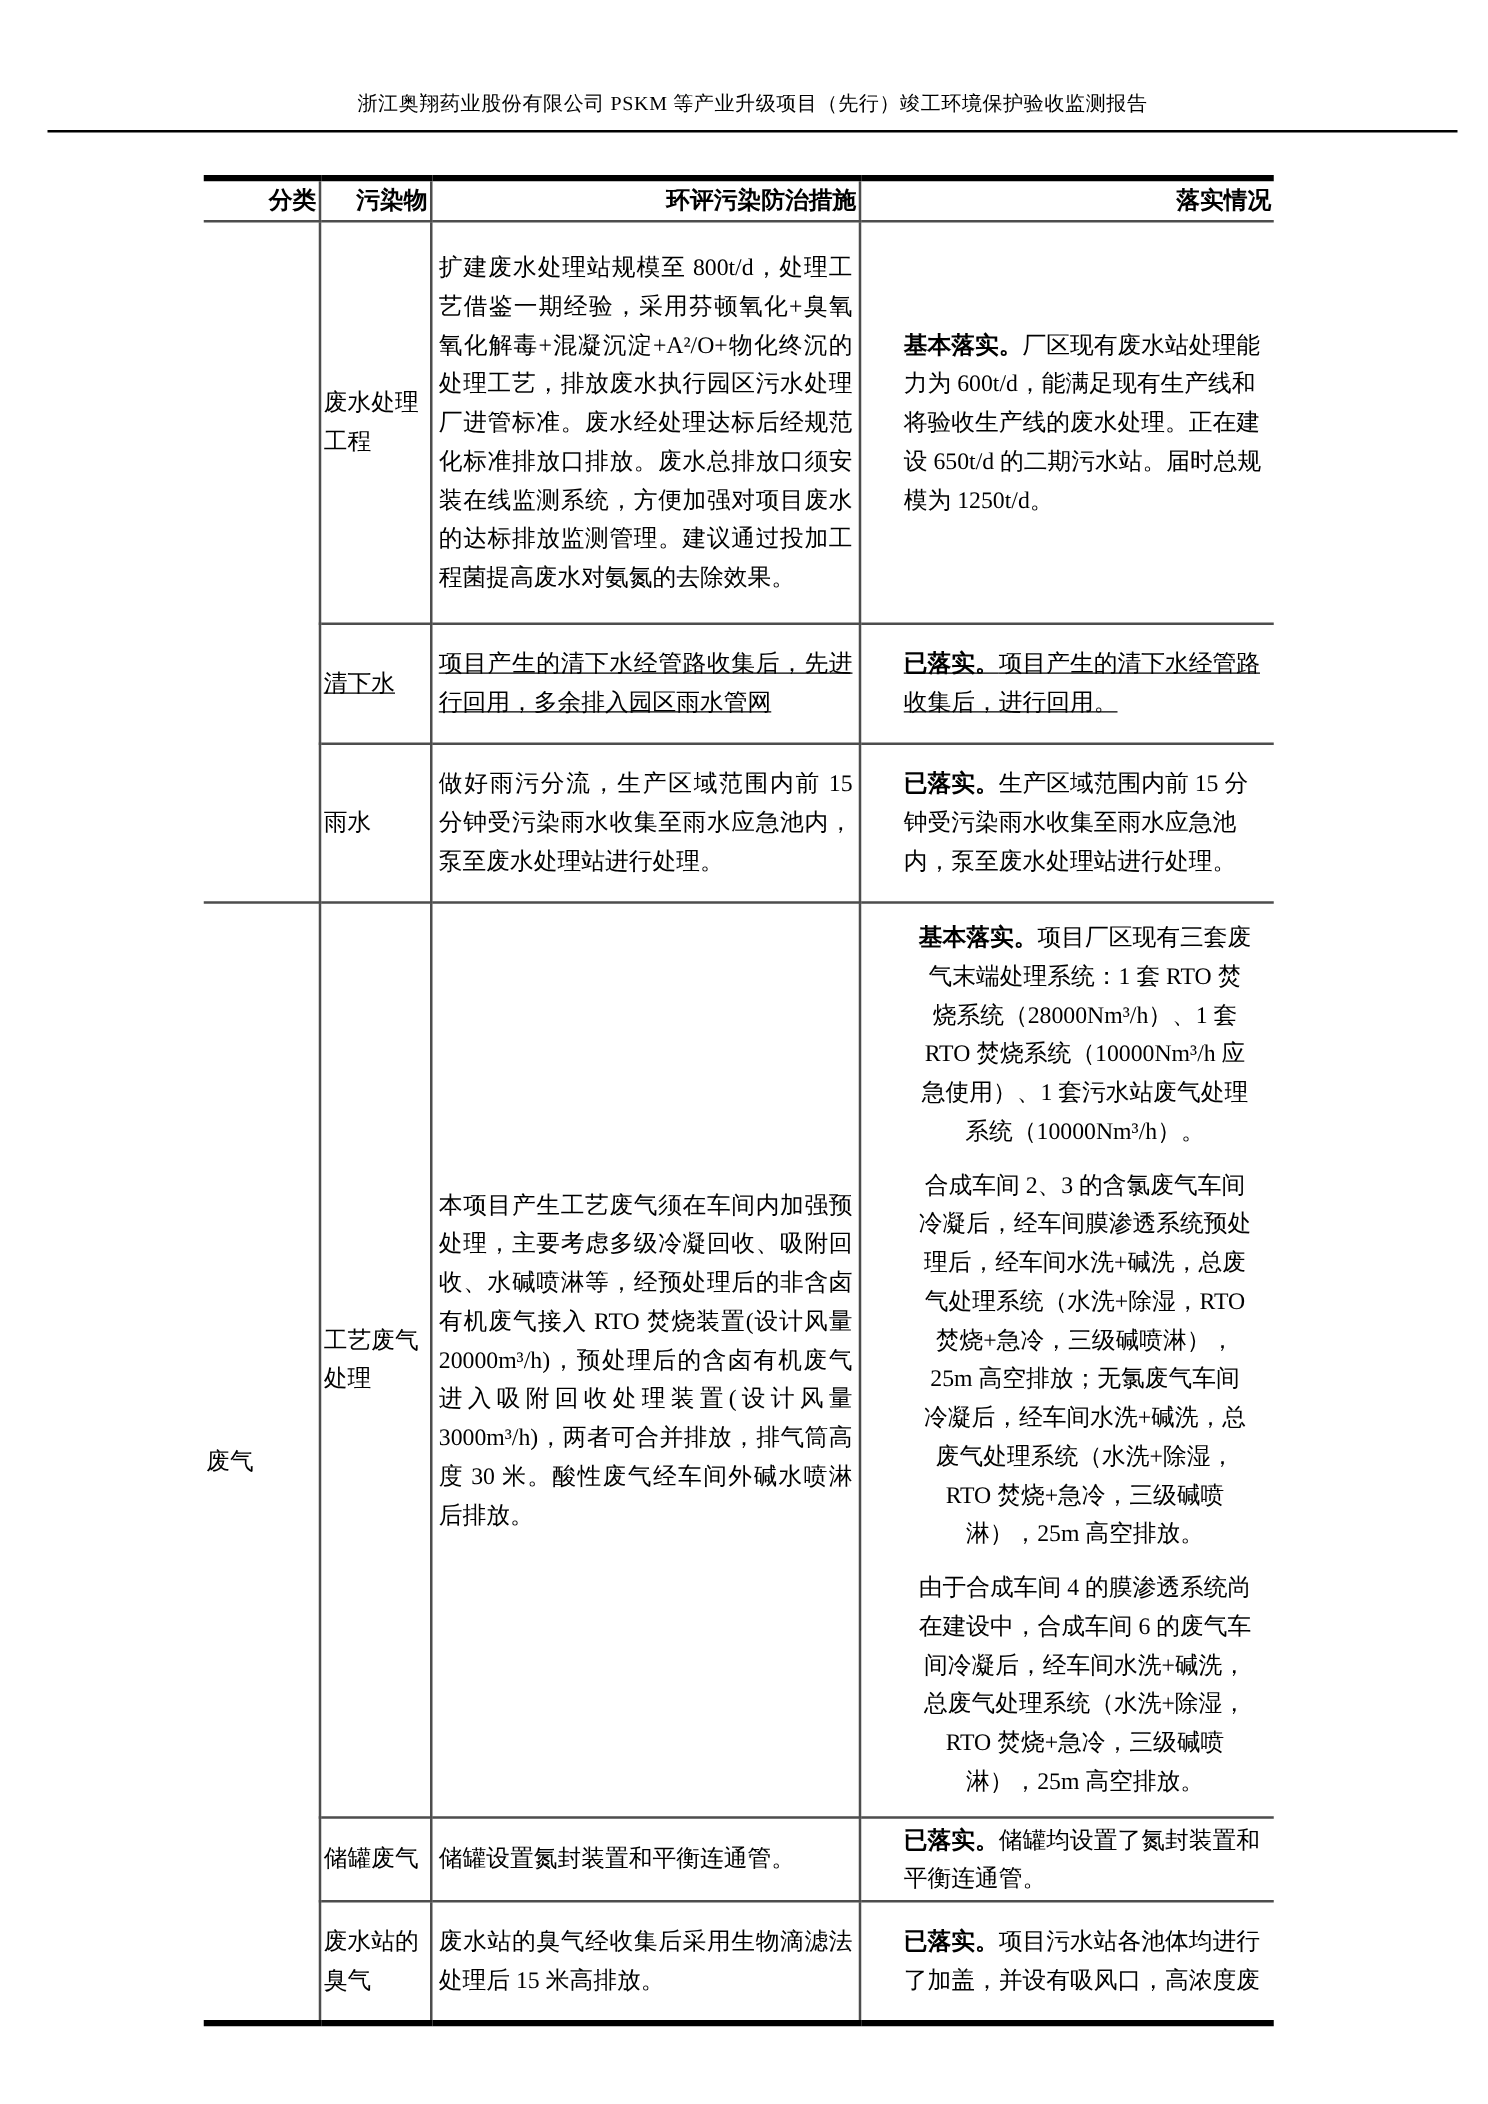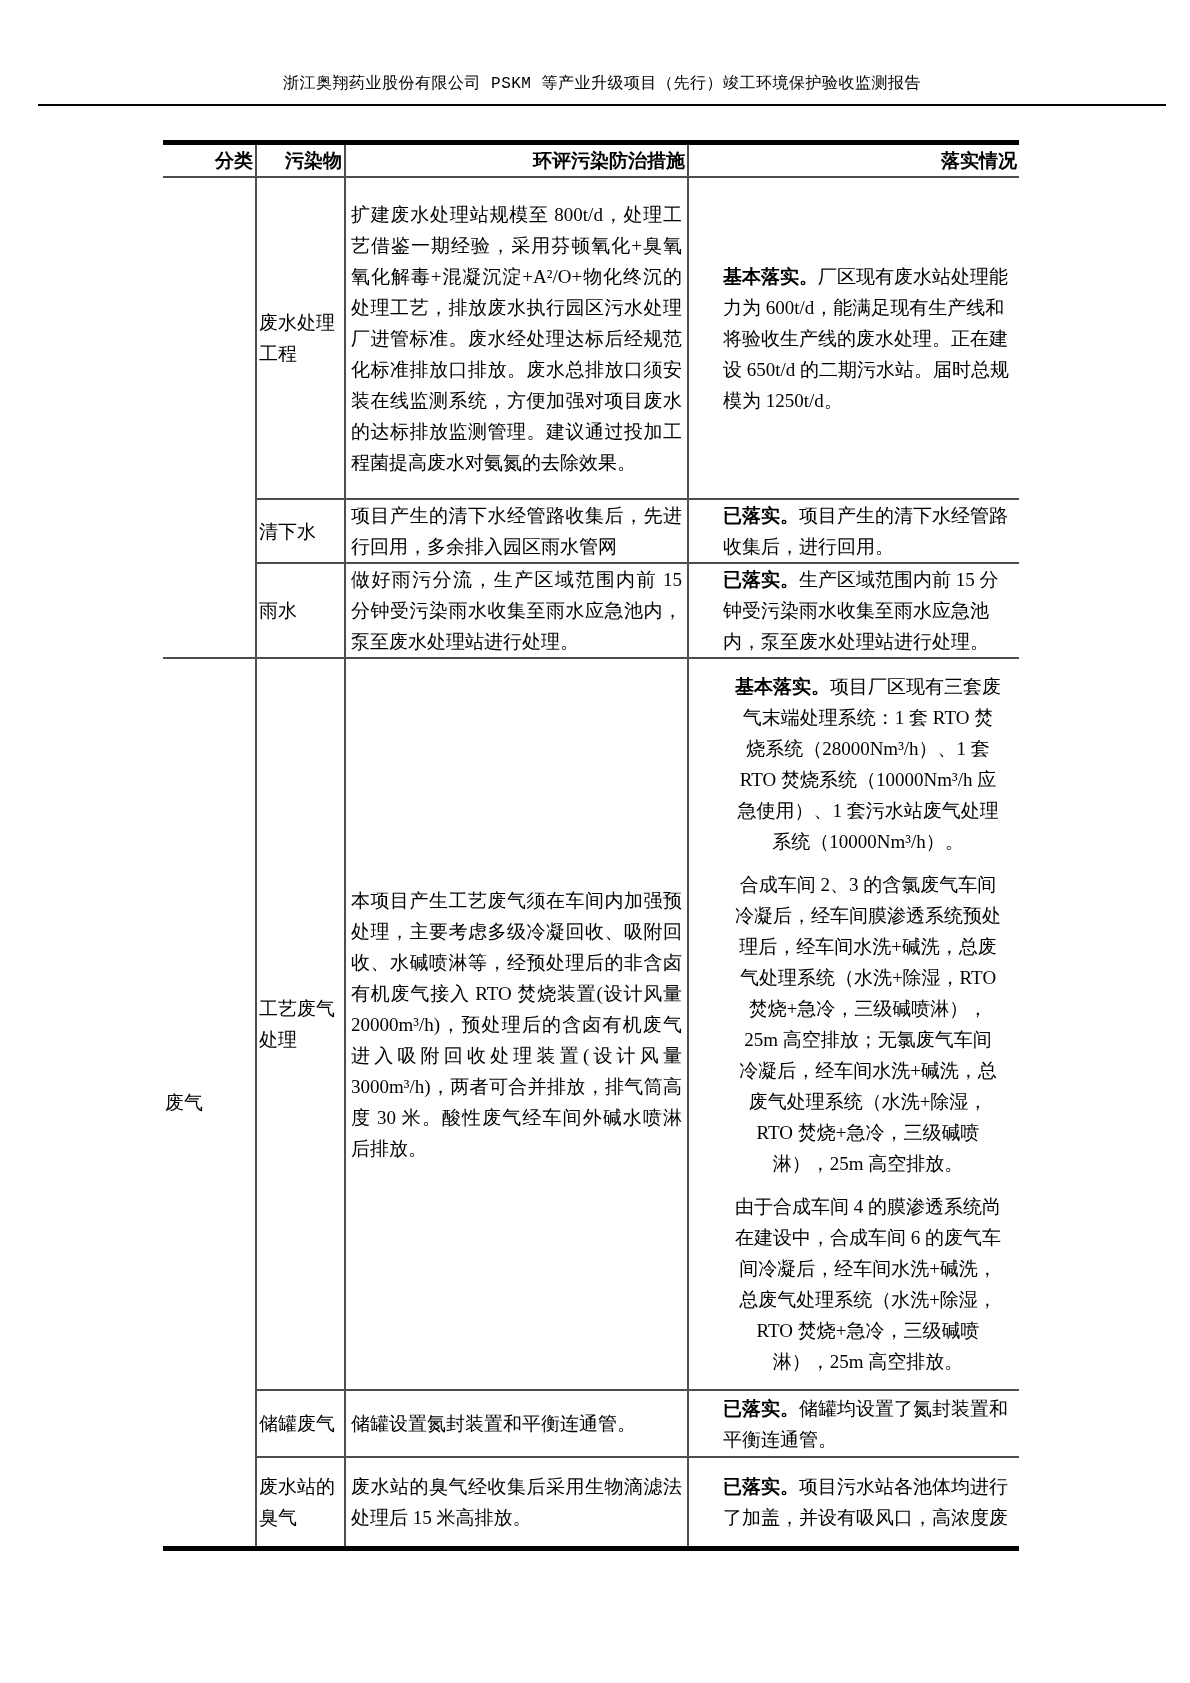--- a/index.html
+++ b/index.html
@@ -13,21 +13,20 @@
     overflow: hidden;
   }
   .doc-header {
     position: absolute;
     top: 74px;
     left: 38px;
     right: 24px;
     text-align: center;
     border-bottom: 2px solid #000;
     padding-bottom: 10px;
-    font-family: Liberation Mono, monospace;
   }
   .doc-title {
     font-size: 16px;
     line-height: 20px;
     letter-spacing: 0.5px;
   }
   table.main-table {
     position: absolute;
     top: 140px;
     left: 163px;
@@ -47,32 +46,32 @@
   .main-table thead th { border-top: 5px solid #000; }
   .main-table td.bottom-thick { border-bottom: 5px solid #000; }
   .main-table thead th {
     font-weight: bold;
     font-size: 19px;
     text-align: right;
     padding: 0 2px;
   }
   tr.head { height: 33px; }
   tr.r-wwtp { height: 322px; }
-  tr.r-clear { height: 63px; }
+  tr.r-clear { height: 63px; text-decoration: underline; }
   tr.r-rain { height: 93px; }
   tr.r-gasproc { height: 655px; }
   tr.r-tank { height: 67px; }
   tr.r-odor { height: 64px; }
   td.cat, td.pol {
     text-align: left;
     padding: 13px 2px;
   }
   td.mea {
     text-align: justify;
-    padding: 0 5px;
+    padding: 16px 5px;
   }
   td.sta {
     text-align: left;
     padding: 0 6px;
   }
   td.sta.center { text-align: center; }
   .b { font-weight: bold; }
   .para { margin: 12px; }
   .doc-footer {
     position: absolute;

